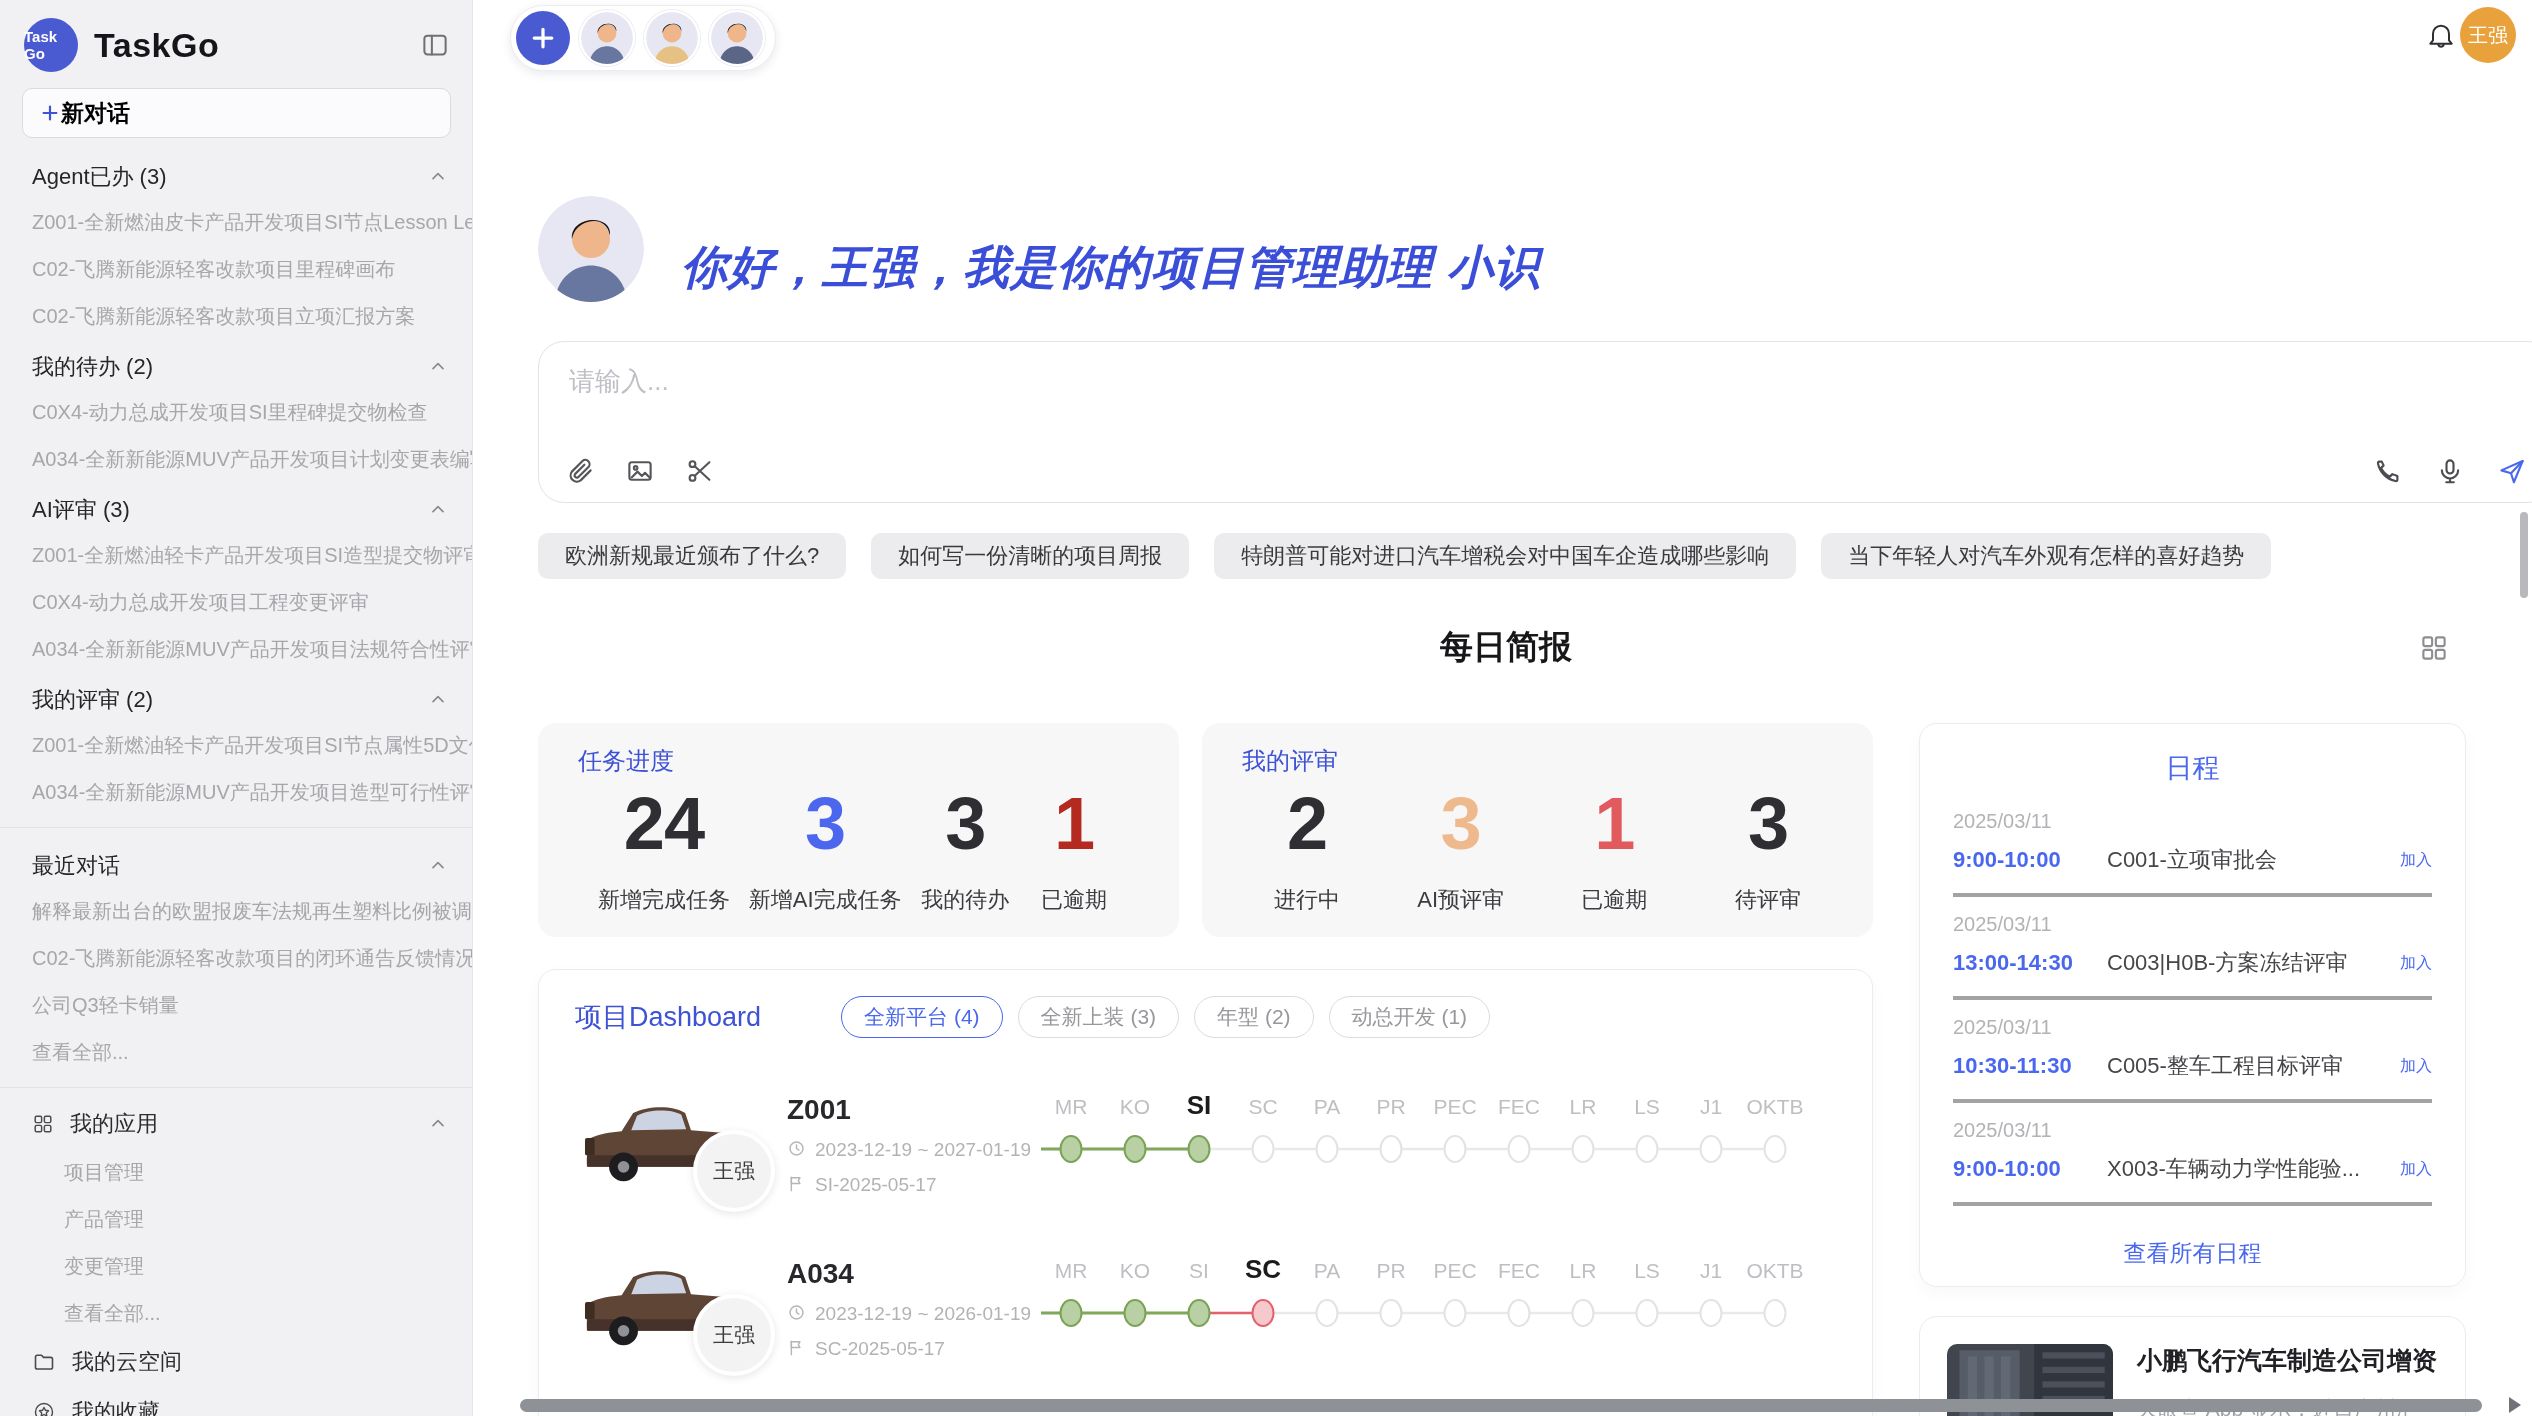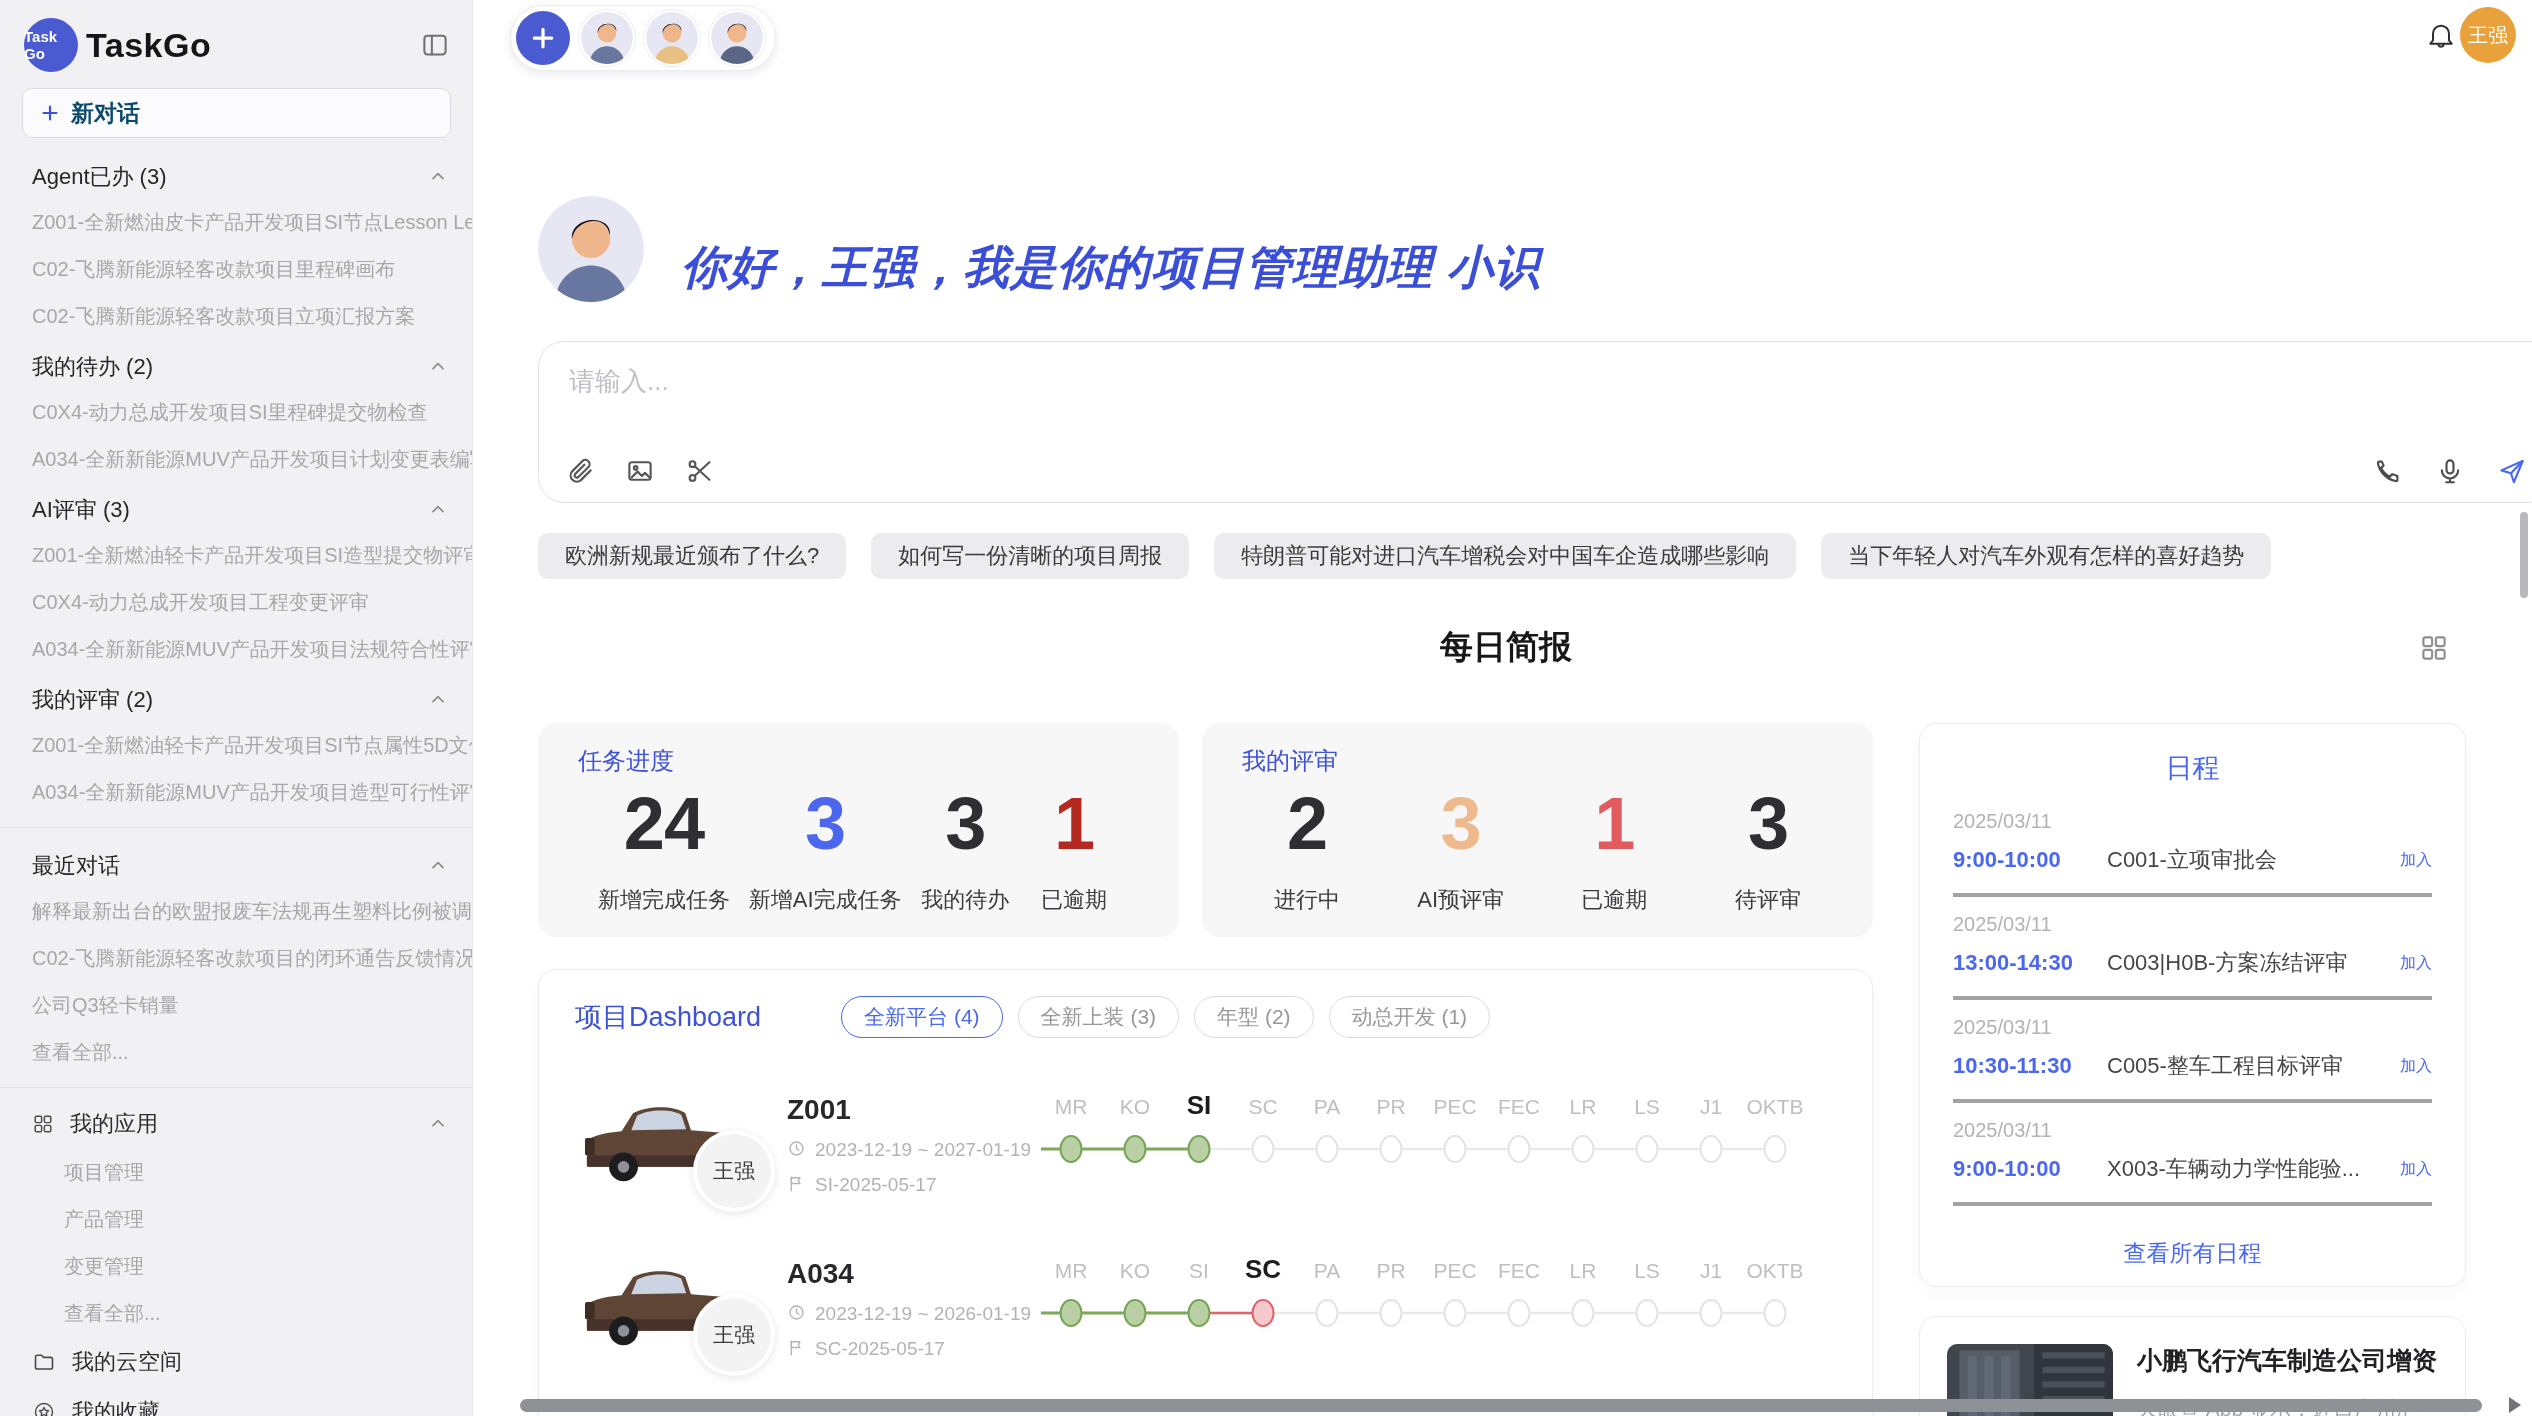--- a/index.html
+++ b/index.html
@@ -4,23 +4,23 @@
 <style>
   *{box-sizing:border-box;margin:0;padding:0}
   html,body{width:2532px;height:1416px;overflow:hidden}
   body{font-family:"Liberation Sans",sans-serif;background:#fff;display:flex}
   svg{display:block}
 
   
   .sidebar{width:473px;height:100%;background:#f1f1f3;border-right:1px solid #e6e6e8;flex:none;padding-top:12px;display:flex;flex-direction:column}
   .sb-head{display:flex;align-items:center;padding:6px 22px 14px 24px}
   .logo{width:54px;height:54px;border-radius:50%;background:#4a5ad0;color:#fff;display:flex;flex-direction:column;align-items:flex-start;justify-content:center;font-size:15px;line-height:1.15;font-weight:700;flex:none}
-  .app-title{font-size:34px;font-weight:700;color:#15161a;margin-left:8px;letter-spacing:.5px}
+  .app-title{font-size:34px;font-weight:700;color:#15161a;margin-left:16px;letter-spacing:.5px}
   .collapse{margin-left:auto;cursor:pointer}
-  .new-chat{margin:2px 22px 8px;height:50px;border:1px solid #d9dae3;border-radius:10px;background:#fbfbfd;display:flex;align-items:center;gap:10px;padding:4px 16px;font-size:23px;color:#0c4a6e;font-weight:700;cursor:pointer;width:429px}
+  .new-chat{margin:2px 22px 8px;height:50px;border:1px solid #d9dae3;border-radius:10px;background:#fbfbfd;display:flex;align-items:center;padding:4px 16px;font-size:23px;color:#000000;font-weight:700;cursor:pointer;width:429px}
   .sb-scroll{flex:1;overflow:hidden;padding-top:4px}
   .sb-sec-head{display:flex;align-items:center;padding:12px 24px 7px 32px;font-size:22px;color:#26262a;cursor:pointer}
   .sb-sec-head svg{margin-left:auto}
   .sb-item{padding:10px 26px 10px 32px;font-size:20px;color:#a7a7ab;white-space:nowrap;overflow:hidden;cursor:pointer}
   .divider{border-top:1px solid #e2e2e5;margin:11px 0}
   .sb-row{display:flex;align-items:center;gap:16px;padding:10px 24px 10px 32px;font-size:22px;color:#2c2c30;cursor:pointer}
   .sb-row svg.chev{margin-left:auto}
   .sb-sub .sb-item{padding-left:64px}
 
   

